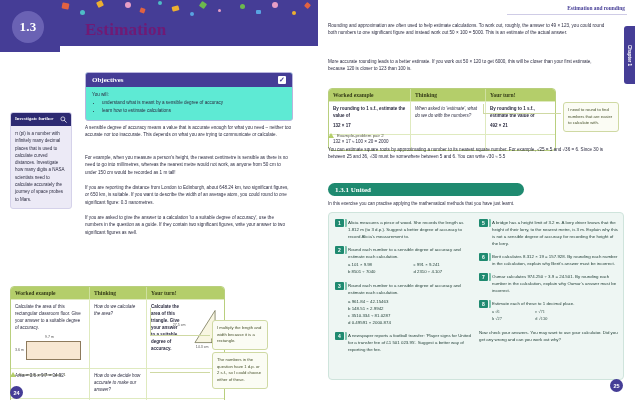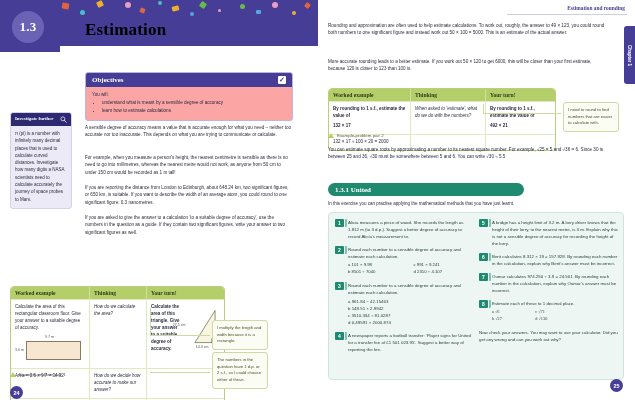--- a/index.html
+++ b/index.html
@@ -26,35 +26,35 @@
   .chapter-circle {
     position: absolute; top: 11px; left: 12px;
     width: 32px; height: 32px; border-radius: 50%;
     background: #6a62b4;
     color: #fff; font-family: "Liberation Serif", serif; font-weight: bold;
     font-size: 13px; display: flex; align-items: center; justify-content: center;
     letter-spacing: .3px;
   }
   .unit-title {
     position: absolute; top: 20px; left: 85px;
-    color: #000000; font-family: "Liberation Serif", serif; font-weight: bold;
+    color: #701a75; font-family: "Liberation Serif", serif; font-weight: bold;
     font-size: 17px; letter-spacing: .2px; z-index: 3;
   }
   .l-body { position: absolute; top: 50px; left: 0; width: 318px; height: 350px; }
 
   .sec-head {
     position: absolute; left: 85px; top: 4px;
     color: #453d96; font-family: "Liberation Serif", serif; font-weight: bold; font-size: 11px;
   }
   .sec-head .num { margin-right: 7px; }
 
   .objectives {
     position: absolute; left: 85px; top: 22px; width: 208px;
     border: 1px solid #b9b5dd; border-radius: 3px; overflow: hidden;
-    background: #fca5a5;
+    background: #5eead4;
   }
   .objectives .obj-bar {
     background: #453d96; color:#fff; font-family:"Liberation Serif", serif;
     font-weight: bold; font-size: 7px; padding: 3px 6px;
     display:flex; align-items:center; justify-content:space-between;
   }
   .obj-check {
     width: 8px; height: 8px; background:#fff; border-radius:1px;
     color:#453d96; font-size:7px; line-height:8px; text-align:center; font-weight:bold;
   }

